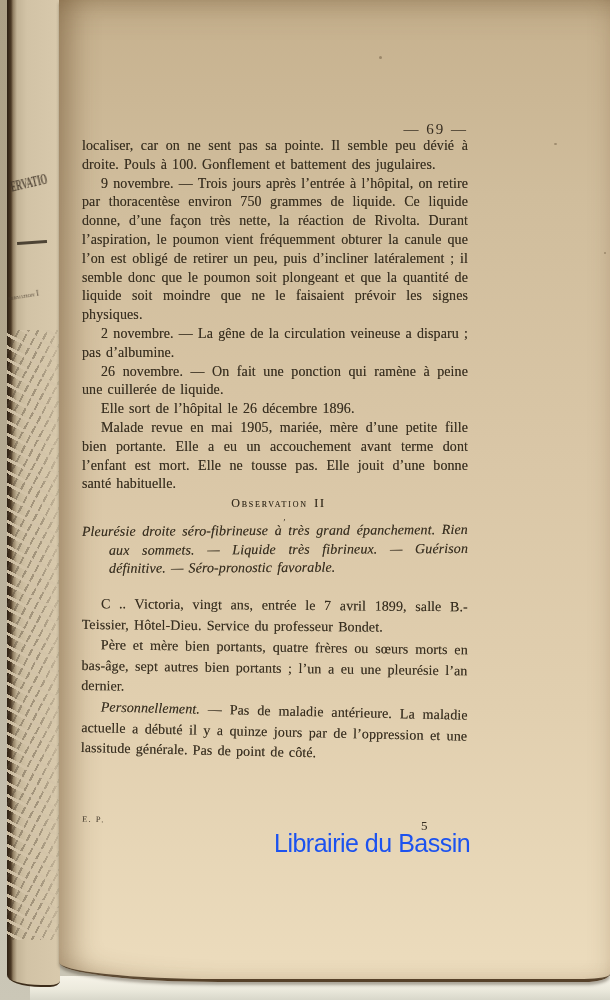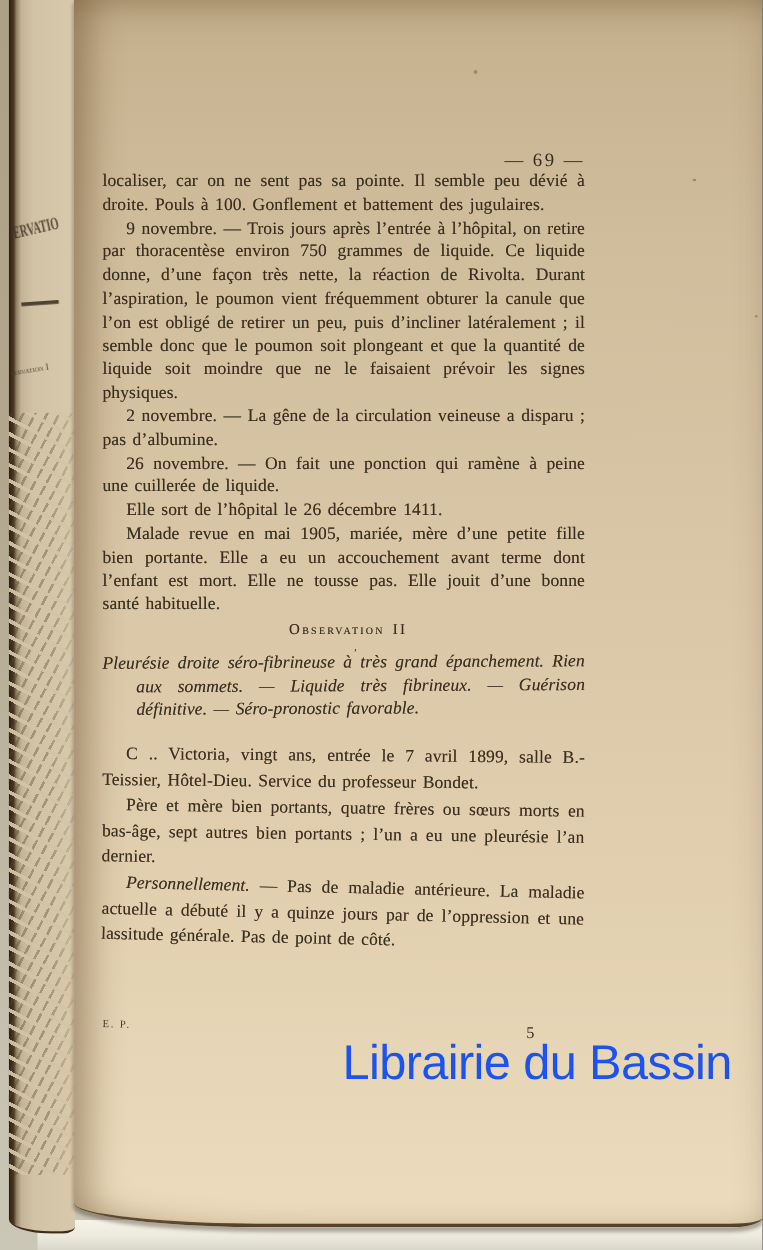--- a/index.html
+++ b/index.html
@@ -90,21 +90,21 @@
   .lead-italic{font-style:italic;}
   .printer-mark{
     position:absolute; left:23px; top:814px; font-size:8.5px;
     letter-spacing:1.5px; color:#453b2d; transform:rotate(1.5deg);
   }
   .signature-num{
     position:absolute; left:362px; top:818px; font-size:13px; color:#352c20;
   }
   .watermark{
     position:absolute; left:274px; top:831px; z-index:5;
-    font-family:"Liberation Sans", sans-serif; font-size:39px; line-height:1;
+    font-family:"Liberation Sans", sans-serif; font-size:25px; line-height:1;
     white-space:nowrap; letter-spacing:-0.5px;
   }
   
   .speck{position:absolute; border-radius:50%; background:rgba(110,92,66,0.5);}
   .speck.s1{left:320px; top:56px; width:3px; height:3px;}
   .speck.s2{left:495px; top:143px; width:3px; height:2px;}
   .speck.s3{left:545px; top:252px; width:2px; height:2px;}
 </style>
 </head>
 <body>
@@ -122,21 +122,21 @@
 
   <div class="main-page">
 
     <div class="pagenum">— 69 —</div>
 
     <div class="text-col">
       <p class="noindent">localiser, car on ne sent pas sa pointe. Il semble peu dévié à droite. Pouls à 100. Gonflement et battement des jugulaires.</p>
       <p>9 novembre. — Trois jours après l’entrée à l’hôpital, on retire par thoracentèse environ 750 grammes de liquide. Ce liquide donne, d’une façon très nette, la réaction de Rivolta. Durant l’aspiration, le poumon vient fréquemment obturer la canule que l’on est obligé de retirer un peu, puis d’incliner latéralement ; il semble donc que le poumon soit plongeant et que la quantité de liquide soit moindre que ne le faisaient prévoir les signes physiques.</p>
       <p>2 novembre. — La gêne de la circulation veineuse a disparu ; pas d’albumine.</p>
       <p>26 novembre. — On fait une ponction qui ramène à peine une cuillerée de liquide.</p>
-      <p>Elle sort de l’hôpital le 26 décembre 1411.</p>
+      <p>Elle sort de l’hôpital le 26 décembre 1896.</p>
       <p>Malade revue en mai 1905, mariée, mère d’une petite fille bien portante. Elle a eu un accouchement avant terme dont l’enfant est mort. Elle ne tousse pas. Elle jouit d’une bonne santé habituelle.</p>
 
       <p class="obs-heading">Observation II</p>
       <p class="obs-heading-mark">,</p>
 
       <p class="obs-summary">Pleurésie droite séro-fibrineuse à très grand épanchement. Rien aux sommets. — Liquide très fibrineux. — Guérison définitive. — Séro-pronostic favorable.</p>
 
       <p class="low p-victoria">C .. Victoria, vingt ans, entrée le 7 avril 1899, salle B.-Teissier, Hôtel-Dieu. Service du professeur Bondet.</p>
       <p class="low p-pere">Père et mère bien portants, quatre frères ou sœurs morts en bas-âge, sept autres bien portants ; l’un a eu une pleurésie l’an dernier.</p>
       <p class="low p-perso"><span class="lead-italic">Personnellement.</span><span> — Pas de maladie antérieure. La maladie actuelle a débuté il y a quinze jours par de l’oppression et une lassitude générale. Pas de point de côté.</span></p>

